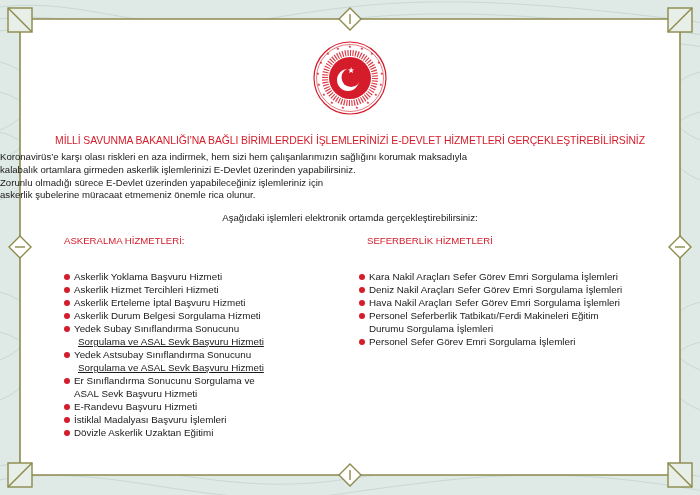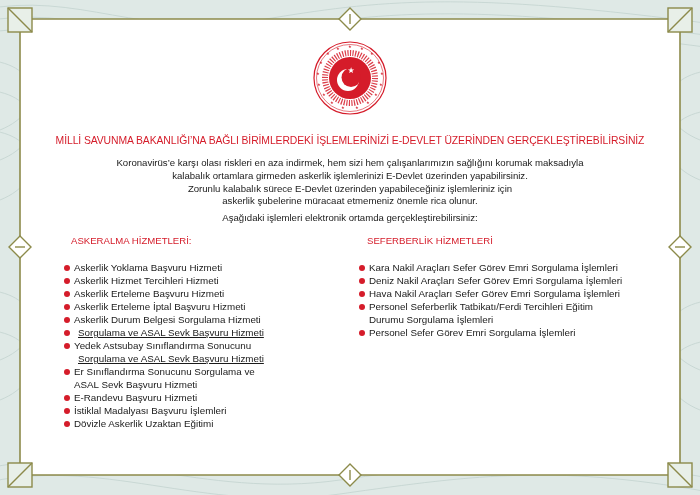--- a/index.html
+++ b/index.html
@@ -14,37 +14,37 @@
       position:absolute; left:20px; top:19px; width:660px; height:456px;
       background:#ffffff;
     }
     .frame { position:absolute; left:0; top:0; width:700px; height:495px; pointer-events:none; }
     .seal { position:absolute; left:312px; top:40px; width:76px; height:76px; }
     .heading {
       position:absolute; left:0; width:700px; top:135px; text-align:center;
       color:#d51c2a; font-size:10.4px; letter-spacing:-0.1px; white-space:nowrap;
     }
     .intro {
-      position:absolute; left:0; width:700px; top:157px; text-align:center;
+      position:absolute; left:0; width:700px; top:151px; text-align:left;
       font-size:9.6px; line-height:12.8px;
     }
     .intro div { white-space:nowrap; }
     .lead {
       position:absolute; left:0; width:700px; top:212px; text-align:center;
       font-size:9.6px; white-space:nowrap;
     }
     .col { position:absolute; top:234px; }
     .col.left { left:64px; width:270px; }
     .col.right { left:359px; width:310px; }
     .col-title {
-      color:#d51c2a; font-size:9.6px; margin-left:7px; white-space:nowrap;
+      color:#d51c2a; font-size:9.6px; white-space:nowrap;
       height:14px; line-height:14px;
     }
     .col.right .col-title { margin-left:8px; }
-    ul { list-style:none; margin:13px 0 0 0; padding:0; }
+    ul { list-style:none; margin:22px 0 0 0; padding:0; }
     li {
       position:relative; padding-left:10px; font-size:9.8px; line-height:13px;
       white-space:nowrap;
     }
     li .dot {
       position:absolute; left:0; top:3.5px; width:6px; height:6px; border-radius:50%;
       background:#d51c2a;
     }
     li .cont { display:block; }
     .col.left li .cont.indent { padding-left:4px;text-decoration:underline; }
@@ -140,56 +140,53 @@
     <text x="16" y="15">★</text>
       <text x="26" y="10">★</text>
   </g>
   <circle cx="38" cy="38" r="25" fill="none" stroke="#d51c2a" stroke-width="6" stroke-dasharray="1.2 1.4" opacity="0.85"></circle>
   <circle cx="38" cy="38" r="21" fill="#d51c2a"></circle>
   <circle cx="36" cy="40" r="11" fill="#ffffff"></circle>
   <circle cx="39" cy="37.5" r="9.5" fill="#d51c2a"></circle>
   <text x="39" y="33" fill="#ffffff" font-size="8" text-anchor="middle" font-family="DejaVu Sans, sans-serif">★</text>
 </svg>
 
-<div class="heading">MİLLİ SAVUNMA BAKANLIĞI’NA BAĞLI BİRİMLERDEKİ İŞLEMLERİNİZİ E-DEVLET ÜZERİNDEN GERÇEKLEŞTİREBİLİRSİNİZ</div>
+<div class="heading">MİLLİ SAVUNMA BAKANLIĞI’NA BAĞLI BİRİMLERDEKİ İŞLEMLERİNİZİ E-DEVLET HİZMETLERİ GERÇEKLEŞTİREBİLİRSİNİZ</div>
 
 <div class="intro">
   <div>Koronavirüs’e karşı olası riskleri en aza indirmek, hem sizi hem çalışanlarımızın sağlığını korumak maksadıyla</div>
   <div>kalabalık ortamlara girmeden askerlik işlemlerinizi E-Devlet üzerinden yapabilirsiniz.</div>
-  <div>Zorunlu kalabalık sürece E-Devlet üzerinden yapabileceğiniz işlemleriniz için</div>
+  <div>Zorunlu olmadığı sürece E-Devlet üzerinden yapabileceğiniz işlemleriniz için</div>
   <div>askerlik şubelerine müracaat etmemeniz önemle rica olunur.</div>
 </div>
 
 <div class="lead">Aşağıdaki işlemleri elektronik ortamda gerçekleştirebilirsiniz:</div>
 
 <div class="col left">
   <div class="col-title">ASKERALMA HİZMETLERİ:</div>
   <ul>
     <li>
         <span class="dot"></span>
         <span class="cont">Askerlik Yoklama Başvuru Hizmeti</span>
       </li>
     <li>
         <span class="dot"></span>
         <span class="cont">Askerlik Hizmet Tercihleri Hizmeti</span>
       </li>
     <li>
         <span class="dot"></span>
-        <span class="cont">Askerlik Erteleme Başvuru Hizmeti</span>
-      </li>
-    <li>
-        <span class="dot"></span>
         <span class="cont">Askerlik Erteleme İptal Başvuru Hizmeti</span>
       </li>
     <li>
         <span class="dot"></span>
         <span class="cont">Askerlik Durum Belgesi Sorgulama Hizmeti</span>
       </li>
     <li>
         <span class="dot"></span>
+        <span class="cont">Yedek Subay Sınıflandırma Sonucunu</span>
         <span class="cont indent">Sorgulama ve ASAL Sevk Başvuru Hizmeti</span>
       </li>
     <li>
         <span class="dot"></span>
         <span class="cont">Yedek Astsubay Sınıflandırma Sonucunu</span>
         <span class="cont indent">Sorgulama ve ASAL Sevk Başvuru Hizmeti</span>
       </li>
     <li>
         <span class="dot"></span>
         <span class="cont">Er Sınıflandırma Sonucunu Sorgulama ve</span>
@@ -220,21 +217,21 @@
     <li>
         <span class="dot"></span>
         <span class="cont">Deniz Nakil Araçları Sefer Görev Emri Sorgulama İşlemleri</span>
       </li>
     <li>
         <span class="dot"></span>
         <span class="cont">Hava Nakil Araçları Sefer Görev Emri Sorgulama İşlemleri</span>
       </li>
     <li>
         <span class="dot"></span>
-        <span class="cont">Personel Seferberlik Tatbikatı/Ferdi Tercihleri Eğitim</span>
+        <span class="cont">Personel Seferberlik Tatbikatı/Ferdi Makineleri Eğitim</span>
         <span class="cont">Durumu Sorgulama İşlemleri</span>
       </li>
     <li>
         <span class="dot"></span>
         <span class="cont">Personel Sefer Görev Emri Sorgulama İşlemleri</span>
       </li>
   </ul>
 </div>
 
 </body></html>

